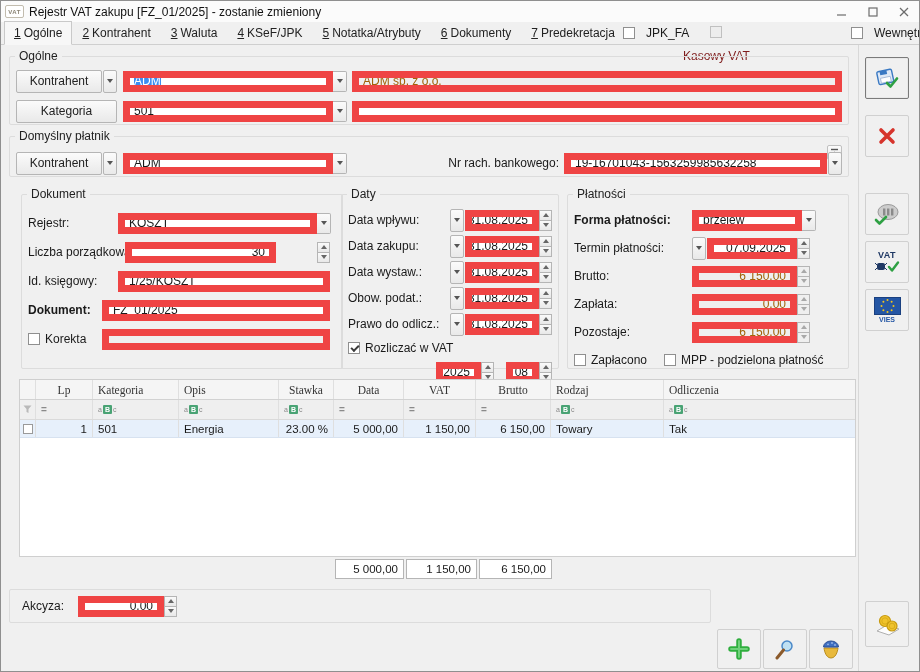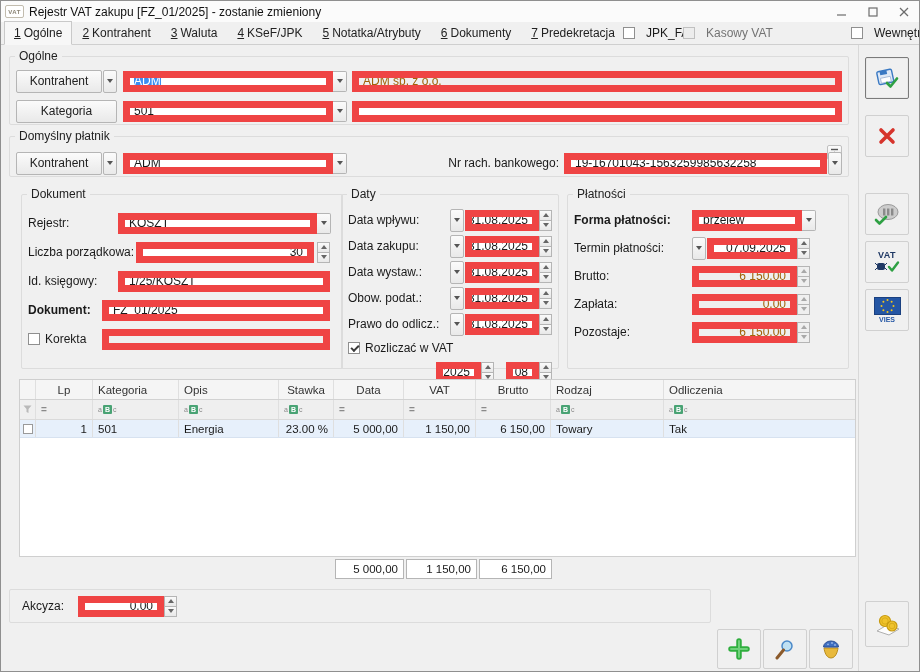--- a/index.html
+++ b/index.html
@@ -19,21 +19,21 @@
   .win-controls { margin-left:auto; display:flex; height:100%; }
   .wc { width:31px; height:100%; display:flex; align-items:center; justify-content:center; }
   .wc svg { stroke:#6d6d6d; stroke-width:1.2; fill:none; }
   
   .tabstrip { position:absolute; top:21px; left:0; right:0; height:23px; background:#f0f0f0;
     border-bottom:1px solid #cfcfcf; display:flex; align-items:flex-end; padding-left:3px; }
   .tab { padding:4px 9px 4px 9px; color:#222; position:relative; bottom:-1px; border:1px solid transparent; }
   .tab.active { background:#f7f7f7; border:1px solid #c9c9c9; border-bottom:1px solid #f7f7f7; }
   .tnum { text-decoration:underline; margin-right:3px; }
   .top-check { position:absolute; top:4px; display:flex; align-items:center; gap:11px;padding-left:16px; }
-  .top-check.disabled { color:#737373; }
+  .top-check.disabled { color:#7f1d1d;flex-direction:column; }
   
   .cb { width:12px; height:12px; border:1px solid #8f8f8f; background:#fff; display:inline-block;
     position:relative; flex:none; }
   .cb.checked::before { content:""; position:absolute; left:2px; top:2px; width:6px; height:3px;
     border-left:2px solid #3b3b3b; border-bottom:2px solid #3b3b3b; transform:rotate(-45deg); }
   .cb.disabled { background:#ededed; border-color:#c0c0c0; }
   .cblabel { display:flex; align-items:center; gap:5px; }
   
   fieldset { position:absolute; border:1px solid #dcdcdc; border-radius:2px; margin:0; padding:0; }
   legend { font-size:12px; color:#222; padding:0 4px; margin-left:5px; }
@@ -63,21 +63,21 @@
   .spin.dis i.up::before { border-bottom-color:#a8a8a8; }
   .spin.dis i.dn::before { border-top-color:#a8a8a8; }
   .lbl { white-space:nowrap; }
   .b { font-weight:bold; }
   
   .vattable { position:absolute; left:18px; top:378px; width:837px; height:178px; background:#fff;
     border:1px solid #cfcfcf; font-size:11.5px; }
   .trow { display:flex; width:100%; }
   .trow > div { border-right:1px solid #dfdfdf; padding:0 5px; display:flex; align-items:center;
     overflow:hidden; white-space:nowrap; }
-  .thead { height:20px; background:#f5f5f5; border-bottom:1px solid #d2d2d2; color:#333; }
+  .thead { height:20px; background:#f5f5f5; border-bottom:1px solid #d2d2d2; color:#333;font-family:Liberation Serif, serif; }
   .tfilter { height:20px; background:#efefef; border-bottom:1px solid #dadada; }
   .tdata { height:18px; background:#e7f0fb; border-bottom:1px solid #d7e2f0; }
   .c0 { width:16px; padding:0 2px !important; justify-content:center; }
   .c1 { width:57px; } .c2 { width:86px; } .c3 { width:100px; } .c4 { width:55px; }
   .c5 { width:70px; } .c6 { width:72px; } .c7 { width:75px; } .c8 { width:113px; } .c9 { flex:1; border-right:none !important; }
   .ar { justify-content:flex-end; }
   .thead .c1, .thead .c4, .thead .c5, .thead .c6, .thead .c7 { justify-content:center; }
   .fabc { display:inline-flex; align-items:center; font-size:7px; color:#8a8a8a; line-height:1; }
   .fabc b { background:#49a374; color:#fff; font-size:7px; padding:1px 2px; margin:0 1px; border-radius:1px; }
   .feq { font-size:10px; color:#8a8a8a; font-weight:bold; }
@@ -190,21 +190,21 @@
 
   <fieldset style="left:8px; top:186px; width:322px; height:182px;margin-left:12px;">
     <legend>Dokument</legend>
     <div class="row" style="top:10px">
       <span class="lbl">Rejestr:</span>
       <span class="inp" style="position:absolute; left:96px; width:199px">KOSZT</span>
       <span class="dd att" style="position:absolute; left:295px"></span>
     </div>
     <div class="row" style="top:39px">
       <span class="lbl">Liczba porządkowa:</span>
-      <span class="inp num" style="position:absolute; left:114px; width:178px">30</span>
+      <span class="inp num" style="position:absolute; left:103px; width:151px">30</span>
       <span class="spin" style="position:absolute; left:295px">
           <i class="up"></i>
           <i class="dn"></i>
         </span>
     </div>
     <div class="row" style="top:68px">
       <span class="lbl">Id. księgowy:</span>
       <span class="inp" style="position:absolute; left:96px; width:212px">1/25/KOSZT</span>
     </div>
     <div class="row" style="top:97px">
@@ -322,20 +322,30 @@
           <i class="up"></i>
           <i class="dn"></i>
         </span>
     </div>
     <div class="row" style="top:120px; height:22px">
       <span class="lbl">Pozostaje:</span>
       <span class="inp num ro" style="position:absolute; left:124px; width:105px">6 150,00</span>
       <span class="spin dis" style="position:absolute; left:229px">
           <i class="up"></i>
           <i class="dn"></i>
+        </span>
+    </div>
+    <div class="row" style="top:150px; height:18px">
+      <span class="cblabel">
+          <span class="cb"></span>
+          <span>Zapłacono</span>
+        </span>
+      <span class="cblabel" style="position:absolute; left:96px">
+          <span class="cb"></span>
+          <span>MPP - podzielona płatność</span>
         </span>
     </div>
   </fieldset>
 
   <div class="vattable">
     <div class="trow thead">
       <div class="c0"></div>
       <div class="c1">Lp</div>
       <div class="c2">Kategoria</div>
       <div class="c3">Opis</div>

